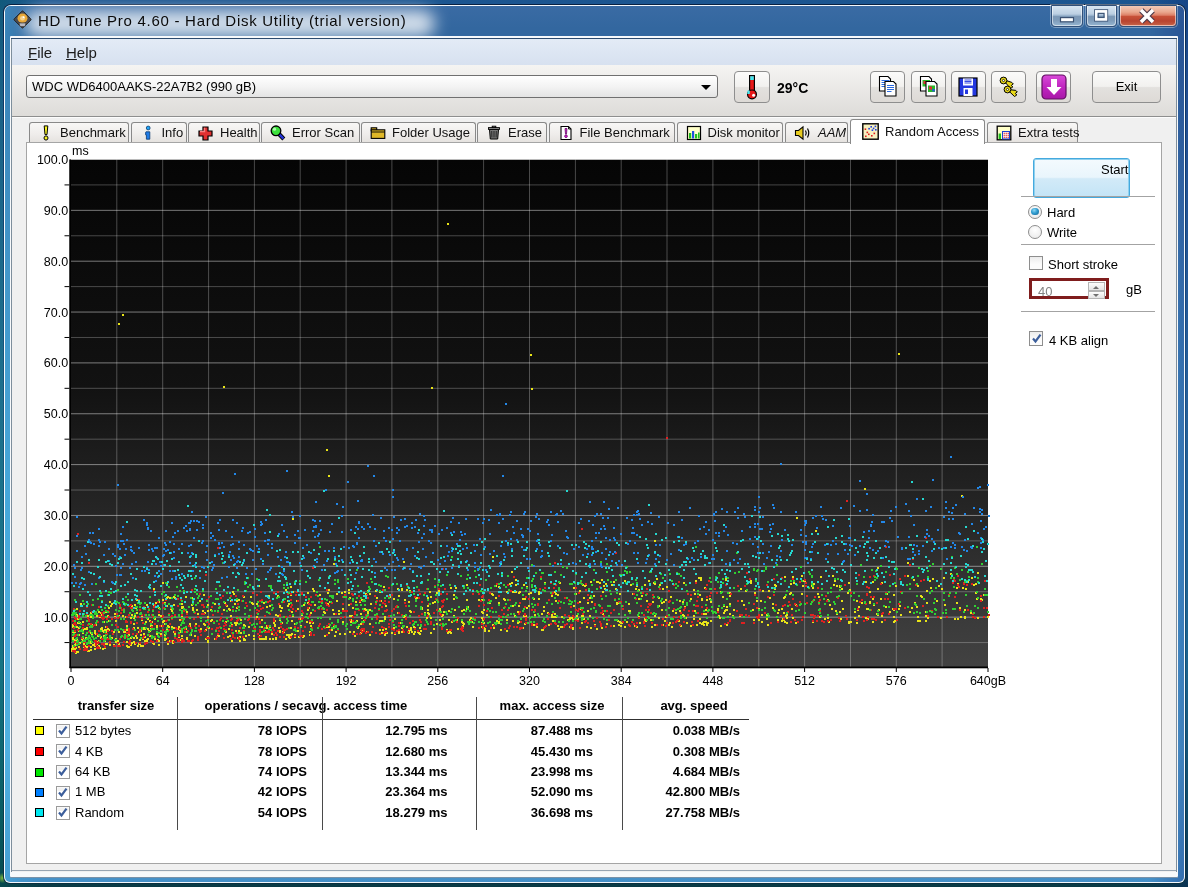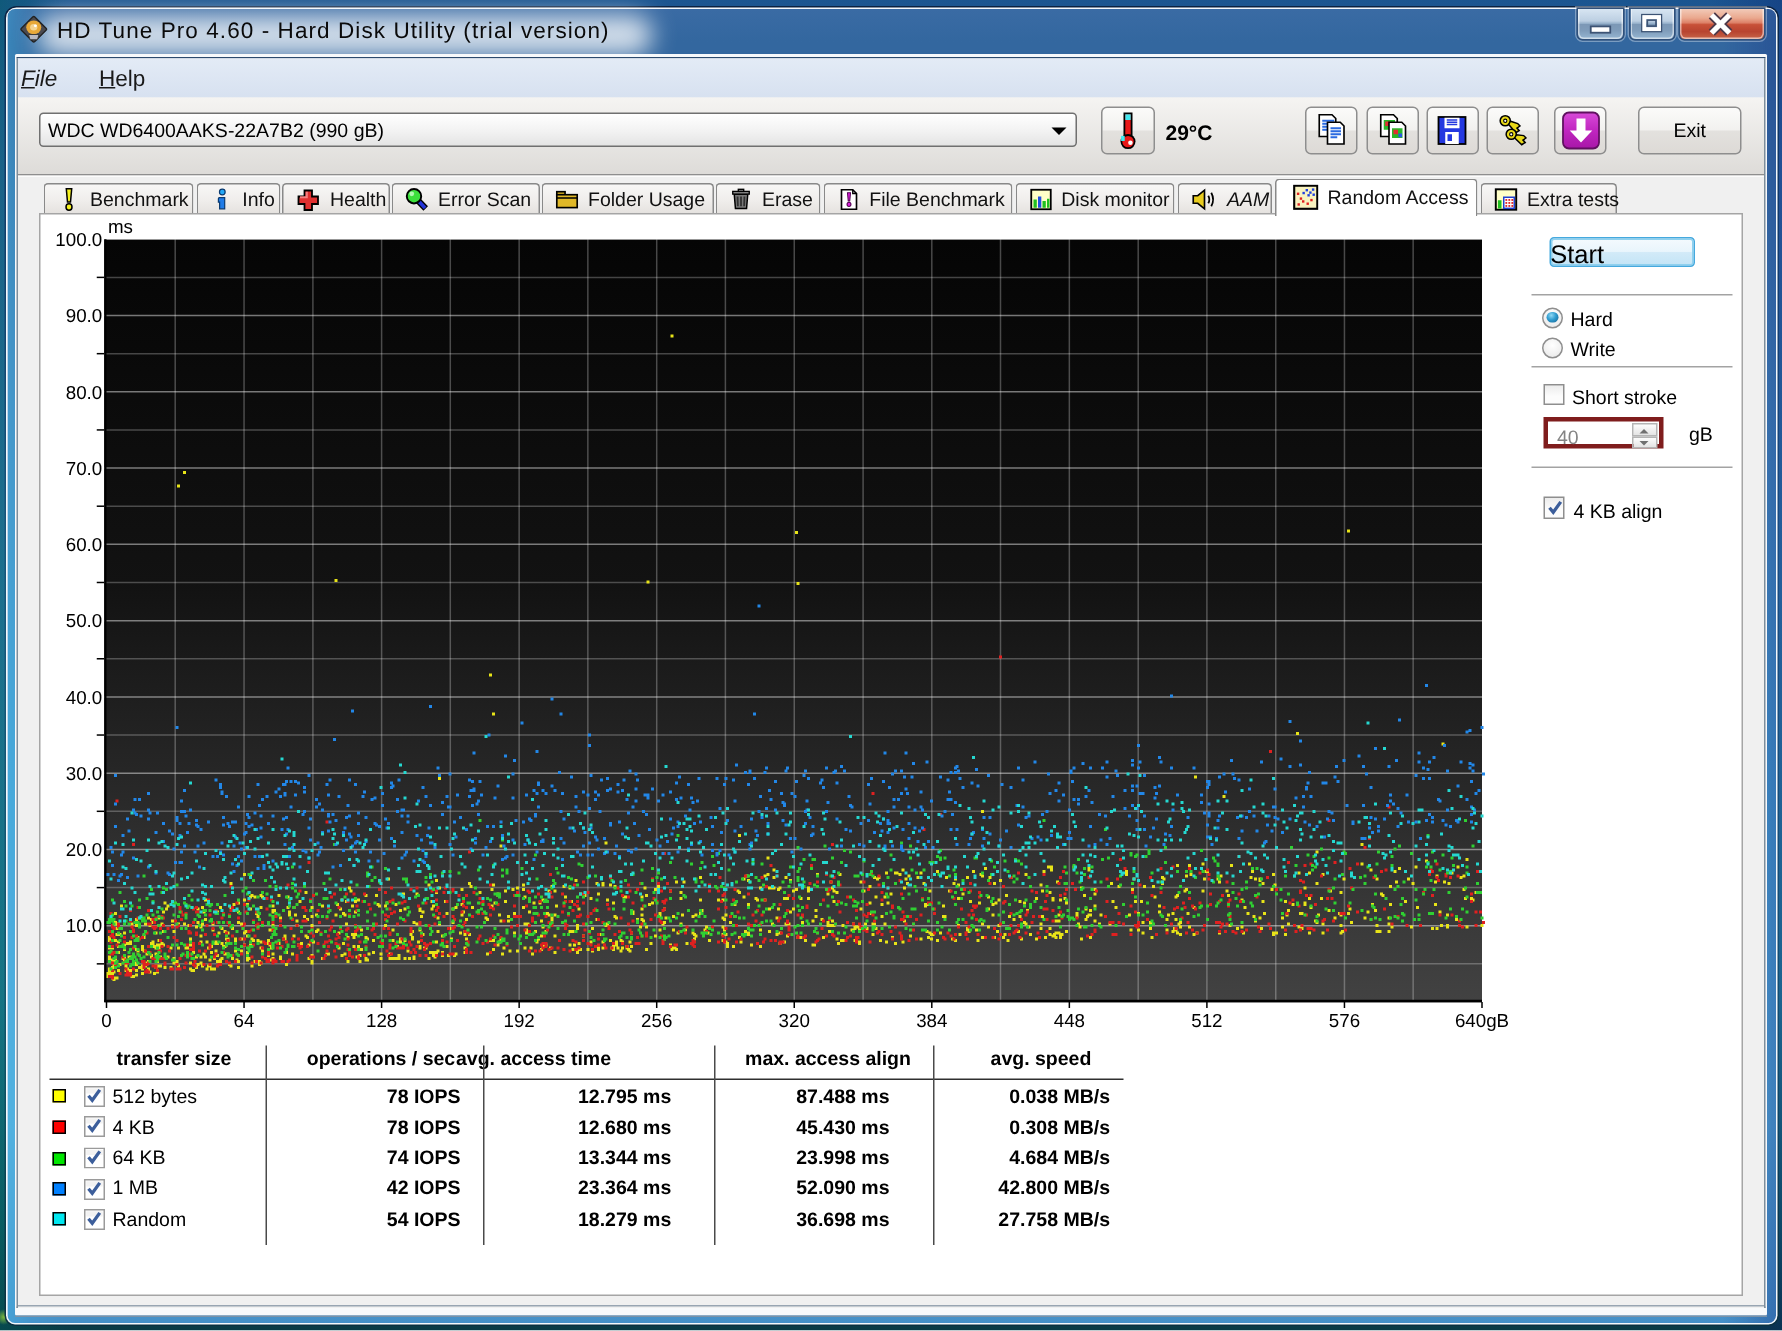--- a/index.html
+++ b/index.html
@@ -50,23 +50,23 @@
 #tabstrip { position:absolute; left:0px; top:118px; width:1080px; height:24.5px; }
 .tab { position:absolute; top:3.5px; height:21px; border:1px solid #898989; border-bottom:none; border-radius:3px 3px 0 0;
   background:linear-gradient(180deg,#f8f7f6 0%,#efedeb 55%,#e4e1de 100%);
   display:flex; align-items:center; gap:6px; padding-left:8px; font-size:13px; color:#111; }
 .tab svg { flex:0 0 auto; }
 .tab span { white-space:nowrap; }
 .tab.sel { top:1px; height:24.5px; background:#fff; z-index:5; padding-left:11px; }
 #panel { position:absolute; left:26px; top:142px; width:1136px; height:722px; background:#fff; border:1px solid #a5a5a5; }
 #chart { position:absolute; left:26px; top:142px; }
 .axl { font-family:"Liberation Sans",sans-serif; font-size:12.5px; fill:#000; }
-#startbtn { position:absolute; left:1032.5px; top:158px; width:97px; height:20px; border:1px solid #45a9de; border-radius:3px;
+#startbtn { position:absolute; left:1032.5px; top:158px; width:97px; height:40px; border:1px solid #45a9de; border-radius:3px;
   box-shadow:inset 0 0 0 1px #8fd1ef; background:linear-gradient(180deg,#f4fafe 0%,#e9f5fc 48%,#d2eaf8 52%,#c3e4f6 100%);
-  text-align:left; font-size:17px; color:#000; line-height:22px; }
+  text-align:right; font-size:13px; color:#000; line-height:22px; }
 .hsep { position:absolute; left:1021px; width:134px; height:1px; background:#a3a3a3; }
 .radio { position:absolute; width:14px; height:14px; border-radius:50%; border:1px solid #8e8e8e;
   background:radial-gradient(circle at 50% 35%, #ffffff 0%, #ececec 80%, #dcdcdc 100%); }
 .radio.on::after { content:""; position:absolute; left:2.2px; top:2.2px; width:7.6px; height:7.6px; border-radius:50%;
   background:radial-gradient(circle at 40% 32%, #8fd8f4 0%, #2f9cd0 45%, #16608e 100%); }
 .chk { position:absolute; width:14.5px; height:14.5px; border:1px solid #8e8e8e; background:linear-gradient(180deg,#ececec, #fcfcfc 60%); }
 .sw { position:absolute; width:9px; height:9px; border:1px solid #000; }
 .cbx { position:absolute; width:14px; height:14px; }
 .vsep { position:absolute; top:697px; height:133px; width:1.3px; background:#4a4a4a; }
 #headline { position:absolute; left:33px; top:718.5px; width:716px; height:1.8px; background:#303030; }
@@ -113,21 +113,21 @@
     </svg></div>
 <div class="capbtn" id="btncls"><div class="inner"></div><svg width="54" height="20" viewBox="0 0 54 20">
       <g stroke="#4E3A4A" stroke-width="5.8" stroke-linecap="butt">
         <path d="M21.2 4.2 L32.8 15.8 M32.8 4.2 L21.2 15.8"></path>
       </g>
       <g stroke="#fff" stroke-width="3.5" stroke-linecap="butt">
         <path d="M21 4 L33 16 M33 4 L21 16"></path>
       </g>
     </svg></div>
 <div id="menubar">
-  <span style="left:2px;text-decoration:none;font-style:italic;"><u>F</u>ile</span>
+  <span style="left:16px;text-decoration:none;"><u>F</u>ile</span>
   <span style="left:54px;"><u>H</u>elp</span>
 </div>
 <div id="toolbar"></div>
 <div id="tbsep"></div>
 <div id="tbsep2"></div>
 <div id="combo">
     <span class="txt">WDC WD6400AAKS-22A7B2 (990 gB)</span>
     <span class="arr"></span>
   </div>
 <div class="toolbtn" style="left:734px;width:36px;">
@@ -440,21 +440,21 @@
     </span>
   </div>
 <div class="t13" style="left:1126px;top:282px;">gB</div>
 <div class="chk" style="left:1028.5px;top:331px;"><svg width="14" height="14" viewBox="0 0 14 14">
       <path d="M3 6.5 L5.5 9.5 L10.5 2.6" fill="none" stroke="#3c5e9b" stroke-width="2.2"></path>
     </svg></div>
 <div class="t13" style="left:1049px;top:332.5px;">4 KB align</div>
 <div class="t13 b" style="left:26px;width:180px;top:698px;text-align:center;">transfer size</div>
 <div class="t13 b" style="left:164px;width:180px;top:698px;text-align:center;">operations / sec</div>
 <div class="t13 b" style="left:304px;width:180px;top:698px;text-align:left;">avg. access time</div>
-<div class="t13 b" style="left:462px;width:180px;top:698px;text-align:center;">max. access align</div>
+<div class="t13 b" style="left:462px;width:180px;top:698px;text-align:center;">max. access size</div>
 <div class="t13 b" style="left:604px;width:180px;top:698px;text-align:center;">avg. speed</div>
 <div id="headline"></div>
 <div class="vsep" style="left:177px;"></div>
 <div class="vsep" style="left:321.5px;"></div>
 <div class="vsep" style="left:475.5px;"></div>
 <div class="vsep" style="left:621.5px;"></div>
 <div class="sw" style="left:35px;top:726px;background:#ffff00;"></div>
 <div class="cbx" style="left:56px;top:724px;"><svg width="14" height="14" viewBox="0 0 14 14">
       <rect x="0.5" y="0.5" width="13" height="13" fill="#fff" stroke="#9a9a9a"></rect>
       <rect x="1.5" y="1.5" width="11" height="3.5" fill="#f2f2f2"></rect>

